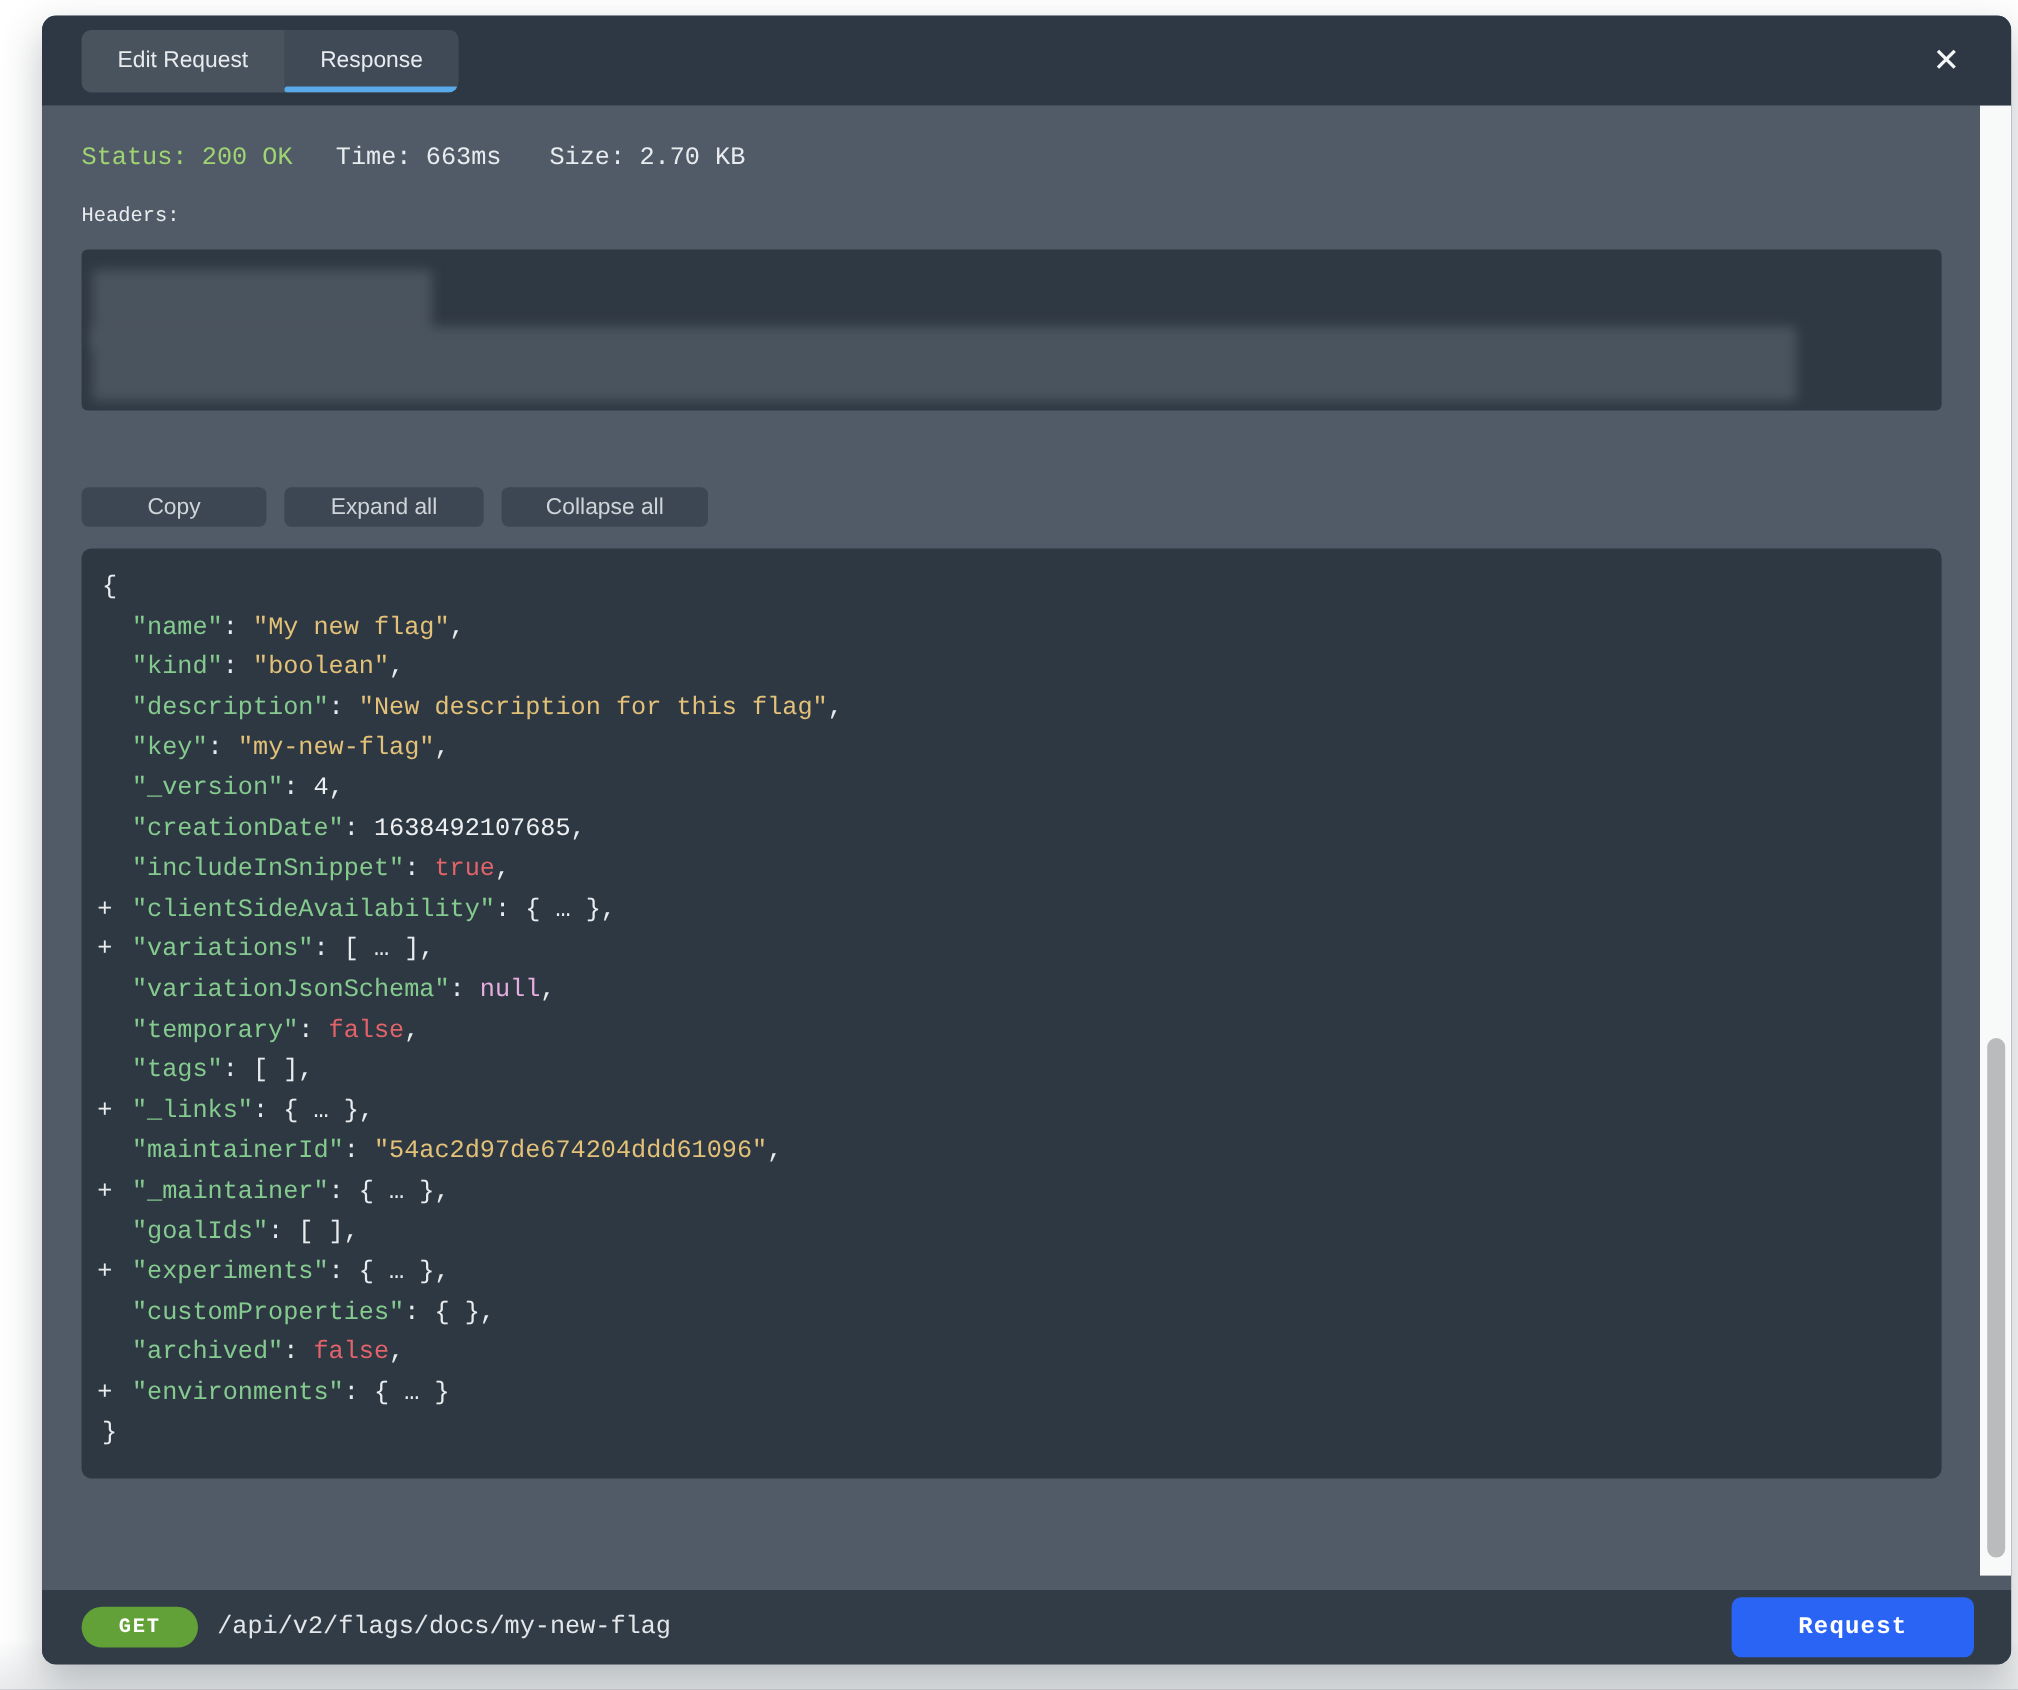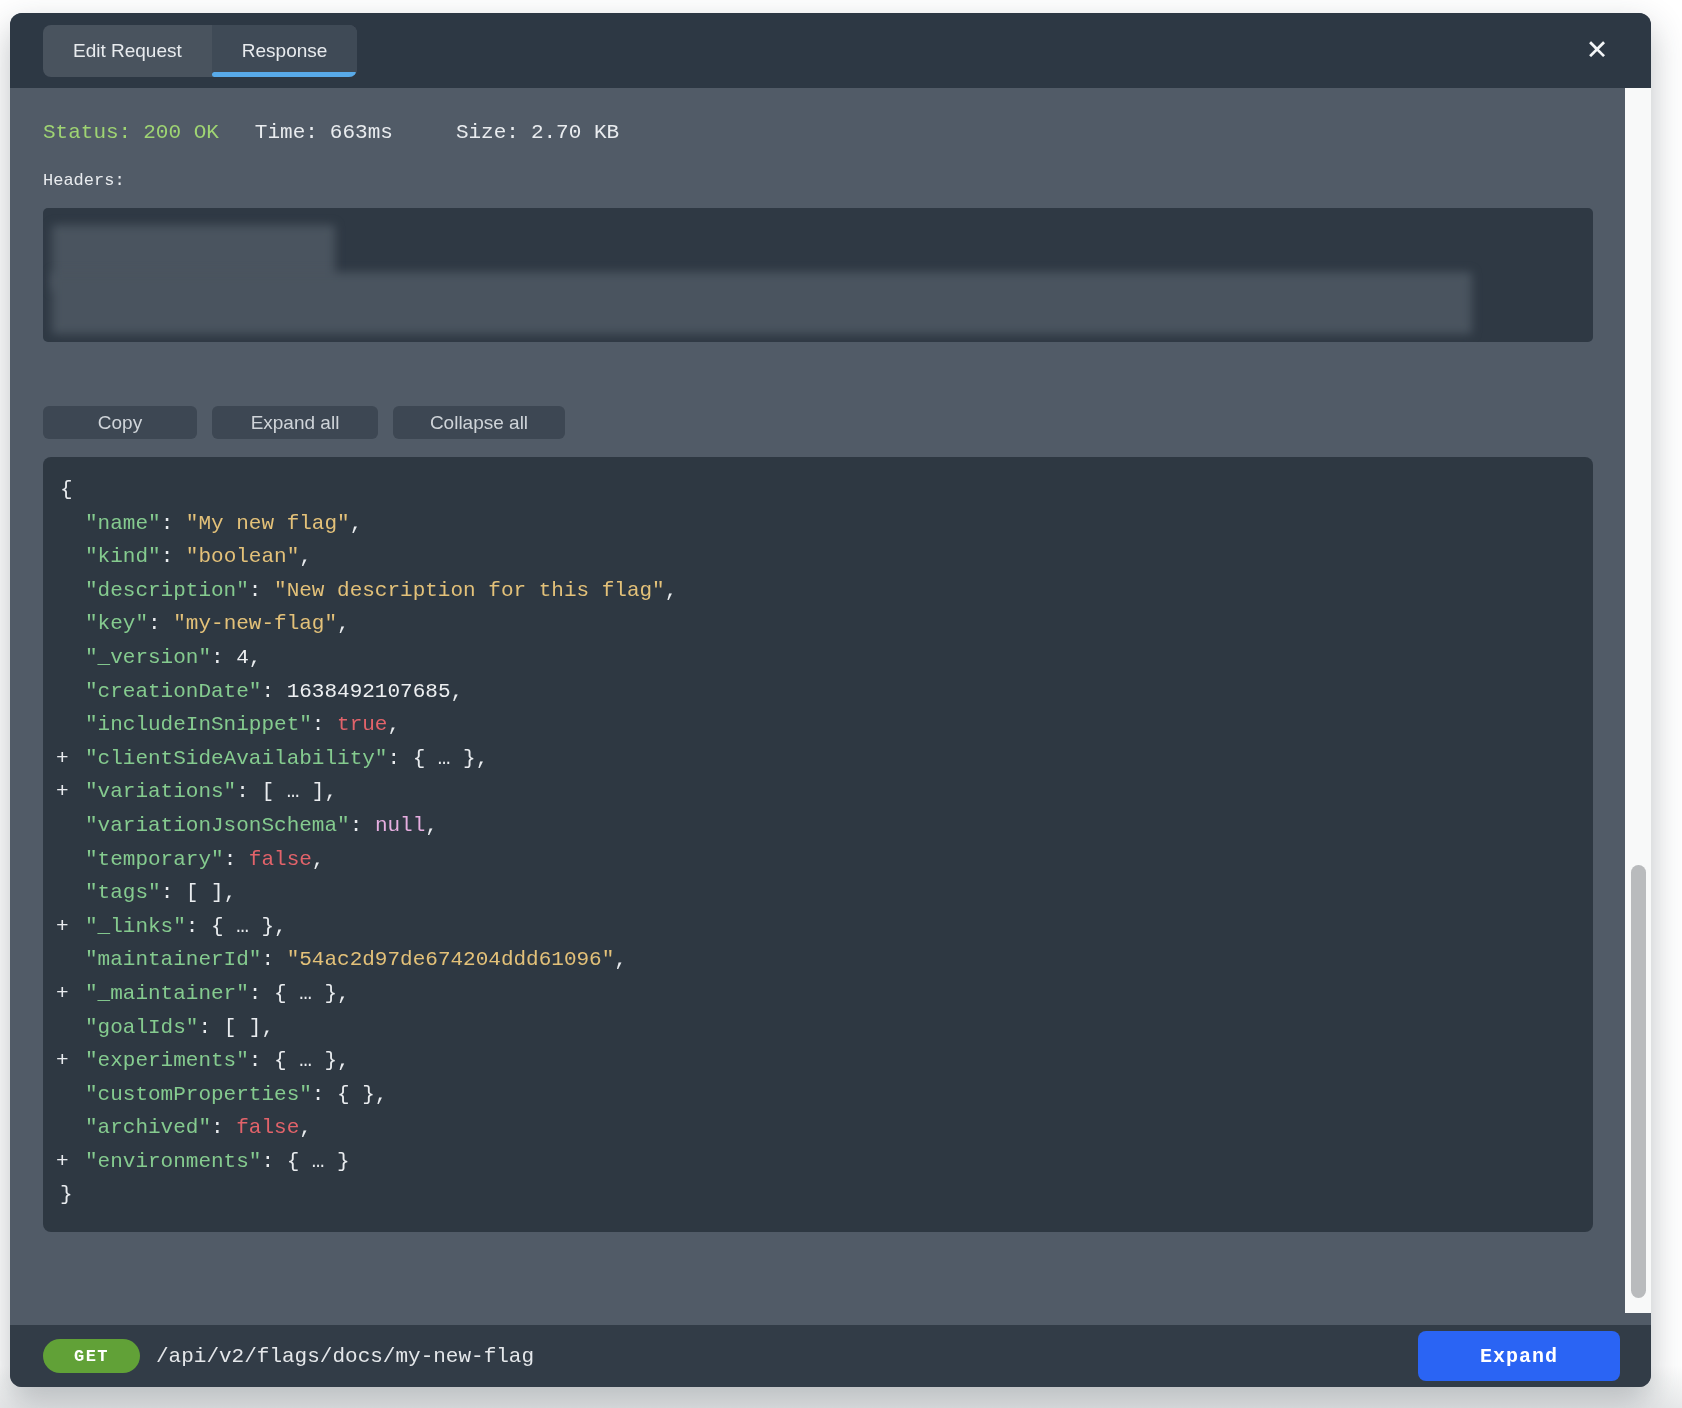--- a/index.html
+++ b/index.html
@@ -6,21 +6,21 @@
   html,body { width:1682px; height:1408px; }
   body {
     background:linear-gradient(#ffffff 0%, #ffffff 97%, #e7e9ea 100%);
     font-family:"Liberation Sans", sans-serif;
     overflow:hidden;
   }
   .mono { font-family:"Liberation Mono", monospace; }
 
   
   .modal {
-    position:absolute; left:10px; top:13px; width:1641px; height:1374px;
+    position:absolute; left:35px; top:13px; width:1641px; height:1374px;
     background:#515b67; border-radius:12px; overflow:hidden;
     box-shadow:0 14px 34px rgba(40,50,60,.30);
   }
 
   
   .modal-header {
     position:relative; height:75px; background:#2d3844;
     display:flex; align-items:center; padding-left:33px;
   }
   .tab-group {
@@ -52,21 +52,21 @@
   .scroll-thumb {
     position:absolute; left:6px; width:15px; top:777px; height:433px;
     background:#b9bbbd; border-radius:8px;
   }
   .content { position:absolute; left:33px; top:0; width:1550px; }
 
   .status-row { margin-top:33px; font-size:21px; display:flex; }
   .status-pair { color:#9fd473; }
   .plain-pair  { color:#e9ecef; }
   .status-row .gap36 { margin-left:36px; }
-  .status-row .gap40 { margin-left:63px; }
+  .status-row .gap40 { margin-left:40px; }
 
   .section-label { margin-top:27px; font-size:17px; color:#e9ecef; }
 
   .headers-box {
     margin-top:18px; width:1550px; height:134px;
     background:#2f3944; border-radius:5px; position:relative; overflow:hidden;
   }
   .redacted { position:absolute; background:#4a545f; filter:blur(5px); border-radius:3px; }
   .redacted.r1 { left:9px;  top:17px; width:283px; height:66px; }
   .redacted.r2 { left:9px;  top:64px; width:1420px; height:62px; }
@@ -191,16 +191,16 @@
     </div>
 
     <div class="scroll-track">
       <div class="scroll-thumb"></div>
     </div>
   </div>
 
   <div class="modal-footer">
     <div class="method-pill mono">GET</div>
     <div class="request-url mono">/api/v2/flags/docs/my-new-flag</div>
-    <button class="resend-btn">Expand</button>
+    <button class="resend-btn">Request</button>
   </div>
 
 </div>
 
 </body></html>

